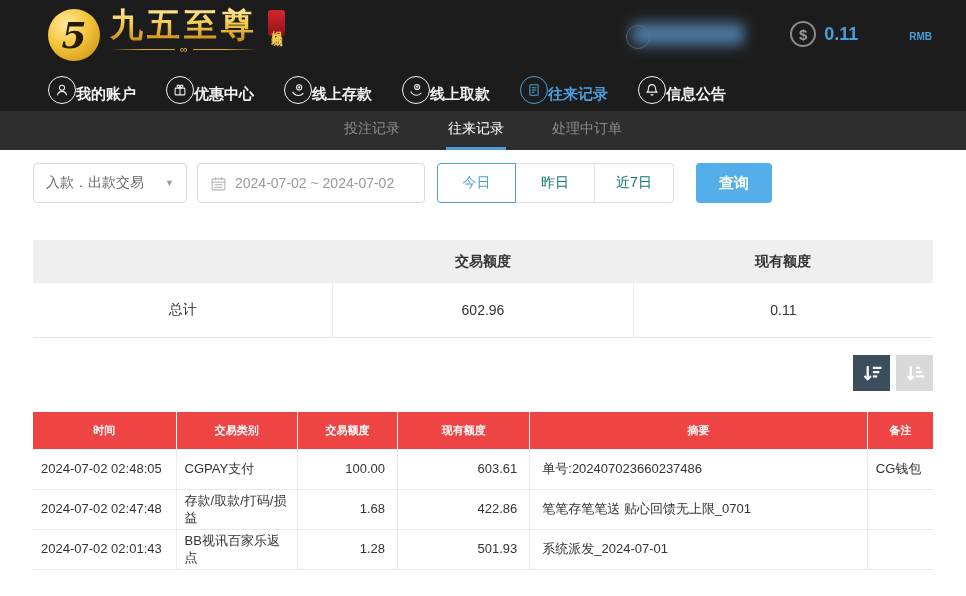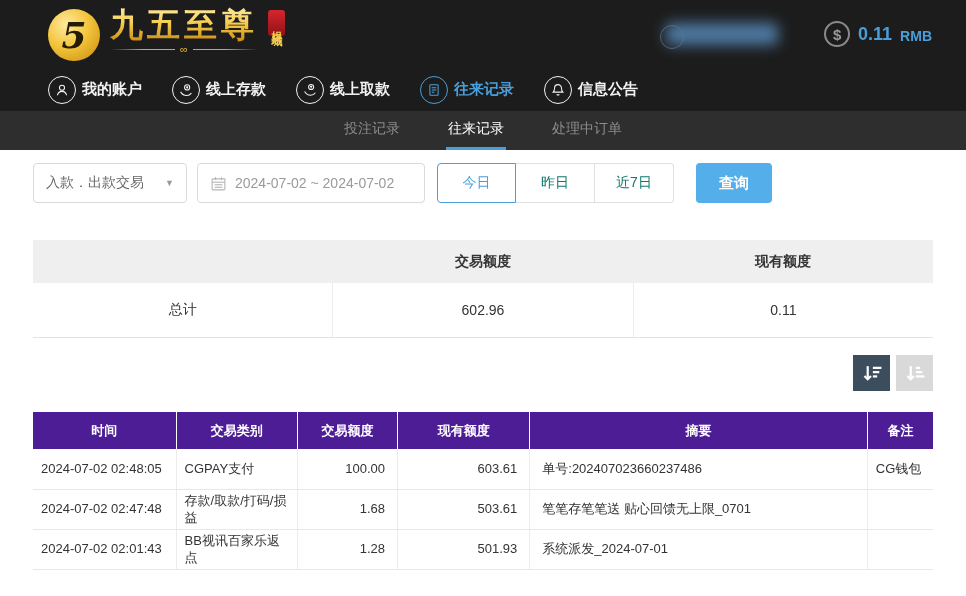--- a/index.html
+++ b/index.html
@@ -33,26 +33,26 @@
   .userbox { display:flex; align-items:center; position:relative; }
   .user-ghost { width:24px; height:24px; border:1px solid #5a5a5a; border-radius:50%;
     position:absolute; left:-6px; top:2px; }
   .user-blur { width:112px; height:22px; border-radius:4px; background:#4e7aa3;
     filter:blur(7px); }
   .balance { display:flex; align-items:center; gap:8px; }
   .coin-circle { width:26px; height:26px; border:2px solid #8a8a8a; border-radius:50%;
     color:#9a9a9a; font-size:15px; font-weight:bold; display:flex; align-items:center;
     justify-content:center; }
   .balance-amount { color:#4a9ed9; font-size:18px; font-weight:bold; }
-  .balance-cur { color:#4a9ed9; font-size:14px; font-weight:bold; margin-top:4px; }
+  .balance-cur { color:#4a9ed9; font-size:10px; font-weight:bold; margin-top:4px;margin-left:43px; }
 
   
   .navbar { height:43px; background:#1c1c1c; display:flex; align-items:center;
     padding-left:48px; gap:30px; }
-  .nav-item { display:flex; align-items:center; gap:6px; color:#f2f2f2; cursor:pointer; }
+  .nav-item { display:flex; align-items:flex-end; gap:0; color:#f2f2f2; cursor:pointer; }
   .nav-item.active { color:#4a9ed9; }
   .nav-icon { width:28px; height:28px; border:1px solid currentColor; border-radius:50%;
     display:flex; align-items:center; justify-content:center; }
   .nav-icon svg { stroke:currentColor; fill:none; stroke-width:1.4; }
   .nav-label { font-size:15px; font-weight:bold; }
 
   
   .subtabs { height:39px; background:#2e2e2e; display:flex; justify-content:center;
     gap:44px; }
   .subtab { font-size:14px; color:#8c8c8c; display:flex; align-items:center;
@@ -94,21 +94,21 @@
     justify-content:flex-end; gap:6px; }
   .sort-btn { width:37px; height:36px; display:flex; align-items:center;
     justify-content:center; cursor:pointer; }
   .sort-btn.desc { background:#3c4d5d; }
   .sort-btn.asc { background:#d9d9d9; }
   .sort-btn svg { stroke:#fff; fill:none; stroke-width:2.6; }
 
   
   .dtable { width:900px; margin:21px auto 0 33px; border-collapse:collapse;
     table-layout:fixed; }
-  .dtable th { background:#4c1d95; color:#fff; font-size:13px; font-weight:bold;
+  .dtable th { background:#ef4444; color:#fff; font-size:11px; font-weight:bold;
     height:37px; border-left:1px solid #fff; text-align:center; }
   .dtable th:first-child { border-left:none; }
   .dtable td { height:40px; font-size:13px; color:#333; border-bottom:1px solid #e8e8e8;
     border-left:1px solid #ececec; padding:2px 8px; line-height:1.35; overflow:hidden;margin-left:48px; }
   .dtable td:first-child { border-left:none; }
   .col-time  { width:15.9%; }
   .col-cat   { width:13.5%; }
   .col-amt   { width:11.1%; }
   .col-bal   { width:14.7%; }
   .col-sum   { width:37.5%; }
@@ -152,20 +152,31 @@
 
 <div class="navbar">
   <div class="nav-item">
     <span class="nav-icon">
       <svg width="18" height="18" viewBox="0 0 24 24">
           <circle cx="12" cy="9" r="3.4"></circle>
           <path d="M5.8 19c.9-3.4 3.4-5.2 6.2-5.2s5.3 1.8 6.2 5.2"></path>
         </svg>
     </span>
     <span class="nav-label">我的账户</span>
+  </div>
+  <div class="nav-item">
+    <span class="nav-icon">
+      <svg width="18" height="18" viewBox="0 0 24 24">
+          <rect x="5.5" y="9.5" width="13" height="9" rx="1"></rect>
+          <line x1="12" y1="9.5" x2="12" y2="18.5"></line>
+          <path d="M12 9.5C8 9 7 5.5 9.5 5.5s2.5 4 2.5 4z"></path>
+          <path d="M12 9.5c4-.5 5-4 2.5-4s-2.5 4-2.5 4z"></path>
+        </svg>
+    </span>
+    <span class="nav-label">优惠中心</span>
   </div>
   <div class="nav-item">
     <span class="nav-icon">
       <svg width="18" height="18" viewBox="0 0 24 24">
           <circle cx="13.5" cy="8.5" r="3.4"></circle>
           <path d="M12.2 8.5h2.6M13.5 6.8v3.4"></path>
           <path d="M4.8 14.5c2.2 3.6 5.4 4.8 8 4.8 2.4 0 4.8-1 6.4-3.2"></path>
         </svg>
     </span>
     <span class="nav-label">线上存款</span>
@@ -291,21 +302,21 @@
       <td>CGPAY支付</td>
       <td class="num">100.00</td>
       <td class="num">603.61</td>
       <td class="sum">单号:202407023660237486</td>
       <td>CG钱包</td>
     </tr>
     <tr>
       <td>2024-07-02 02:47:48</td>
       <td>存款/取款/打码/损益</td>
       <td class="num">1.68</td>
-      <td class="num">503.61</td>
+      <td class="num">422.86</td>
       <td class="sum">笔笔存笔笔送 贴心回馈无上限_0701</td>
       <td></td>
     </tr>
     <tr>
       <td>2024-07-02 02:01:43</td>
       <td>BB视讯百家乐返点</td>
       <td class="num">1.28</td>
       <td class="num">501.93</td>
       <td class="sum">系统派发_2024-07-01</td>
       <td></td>

